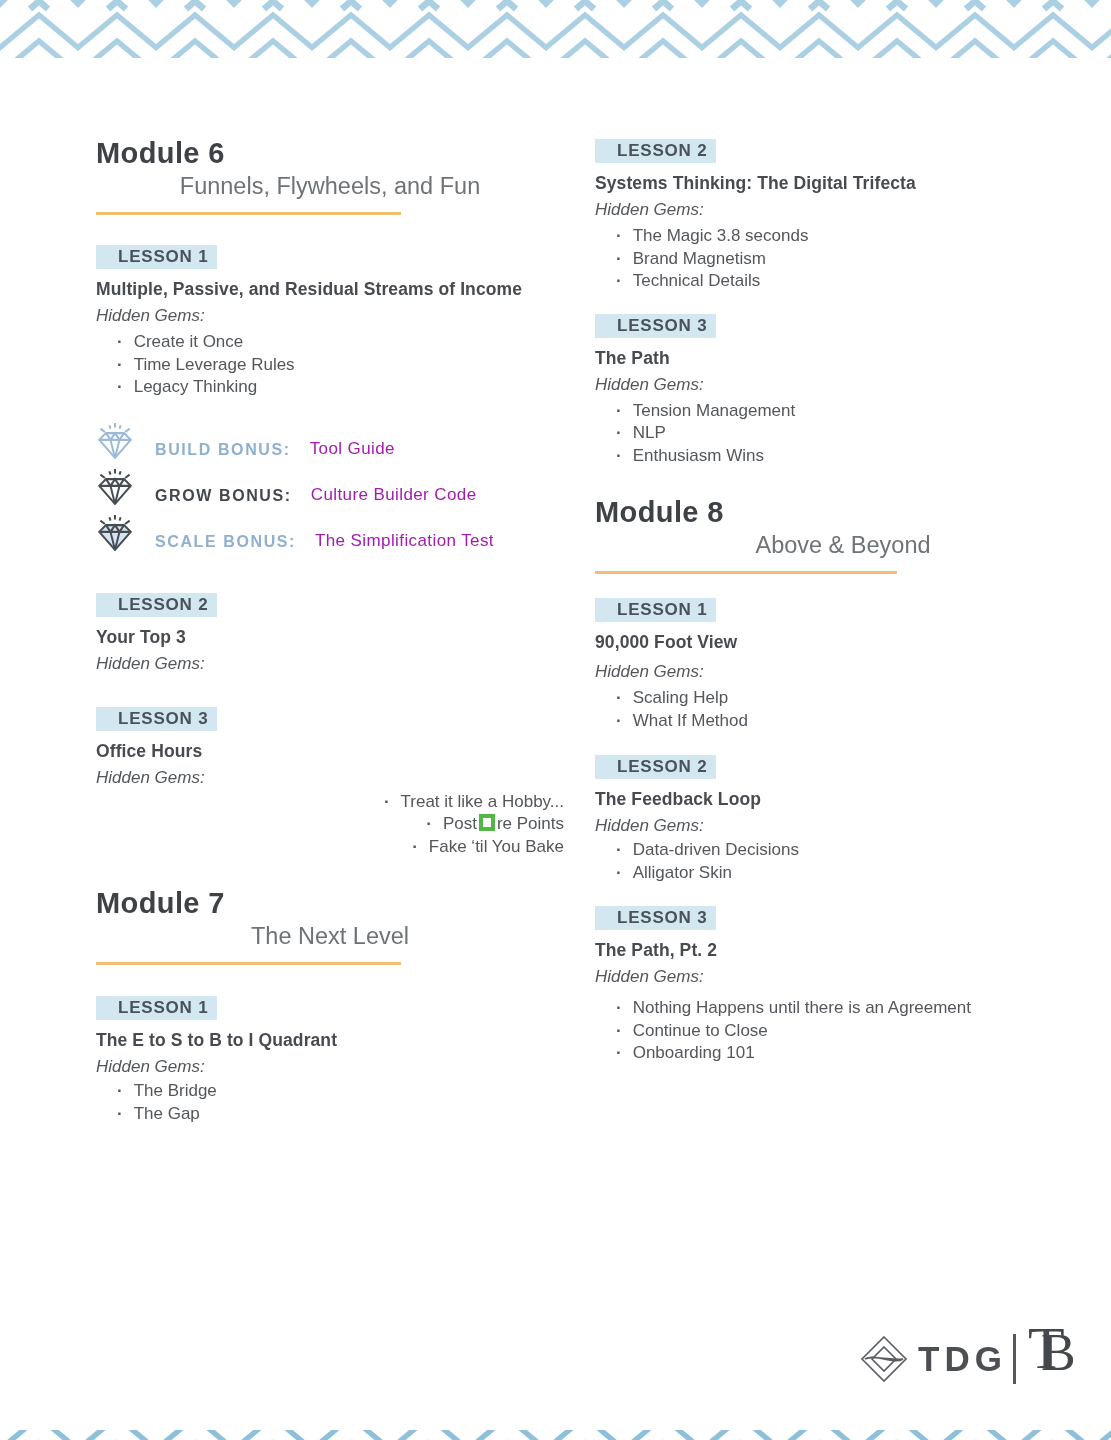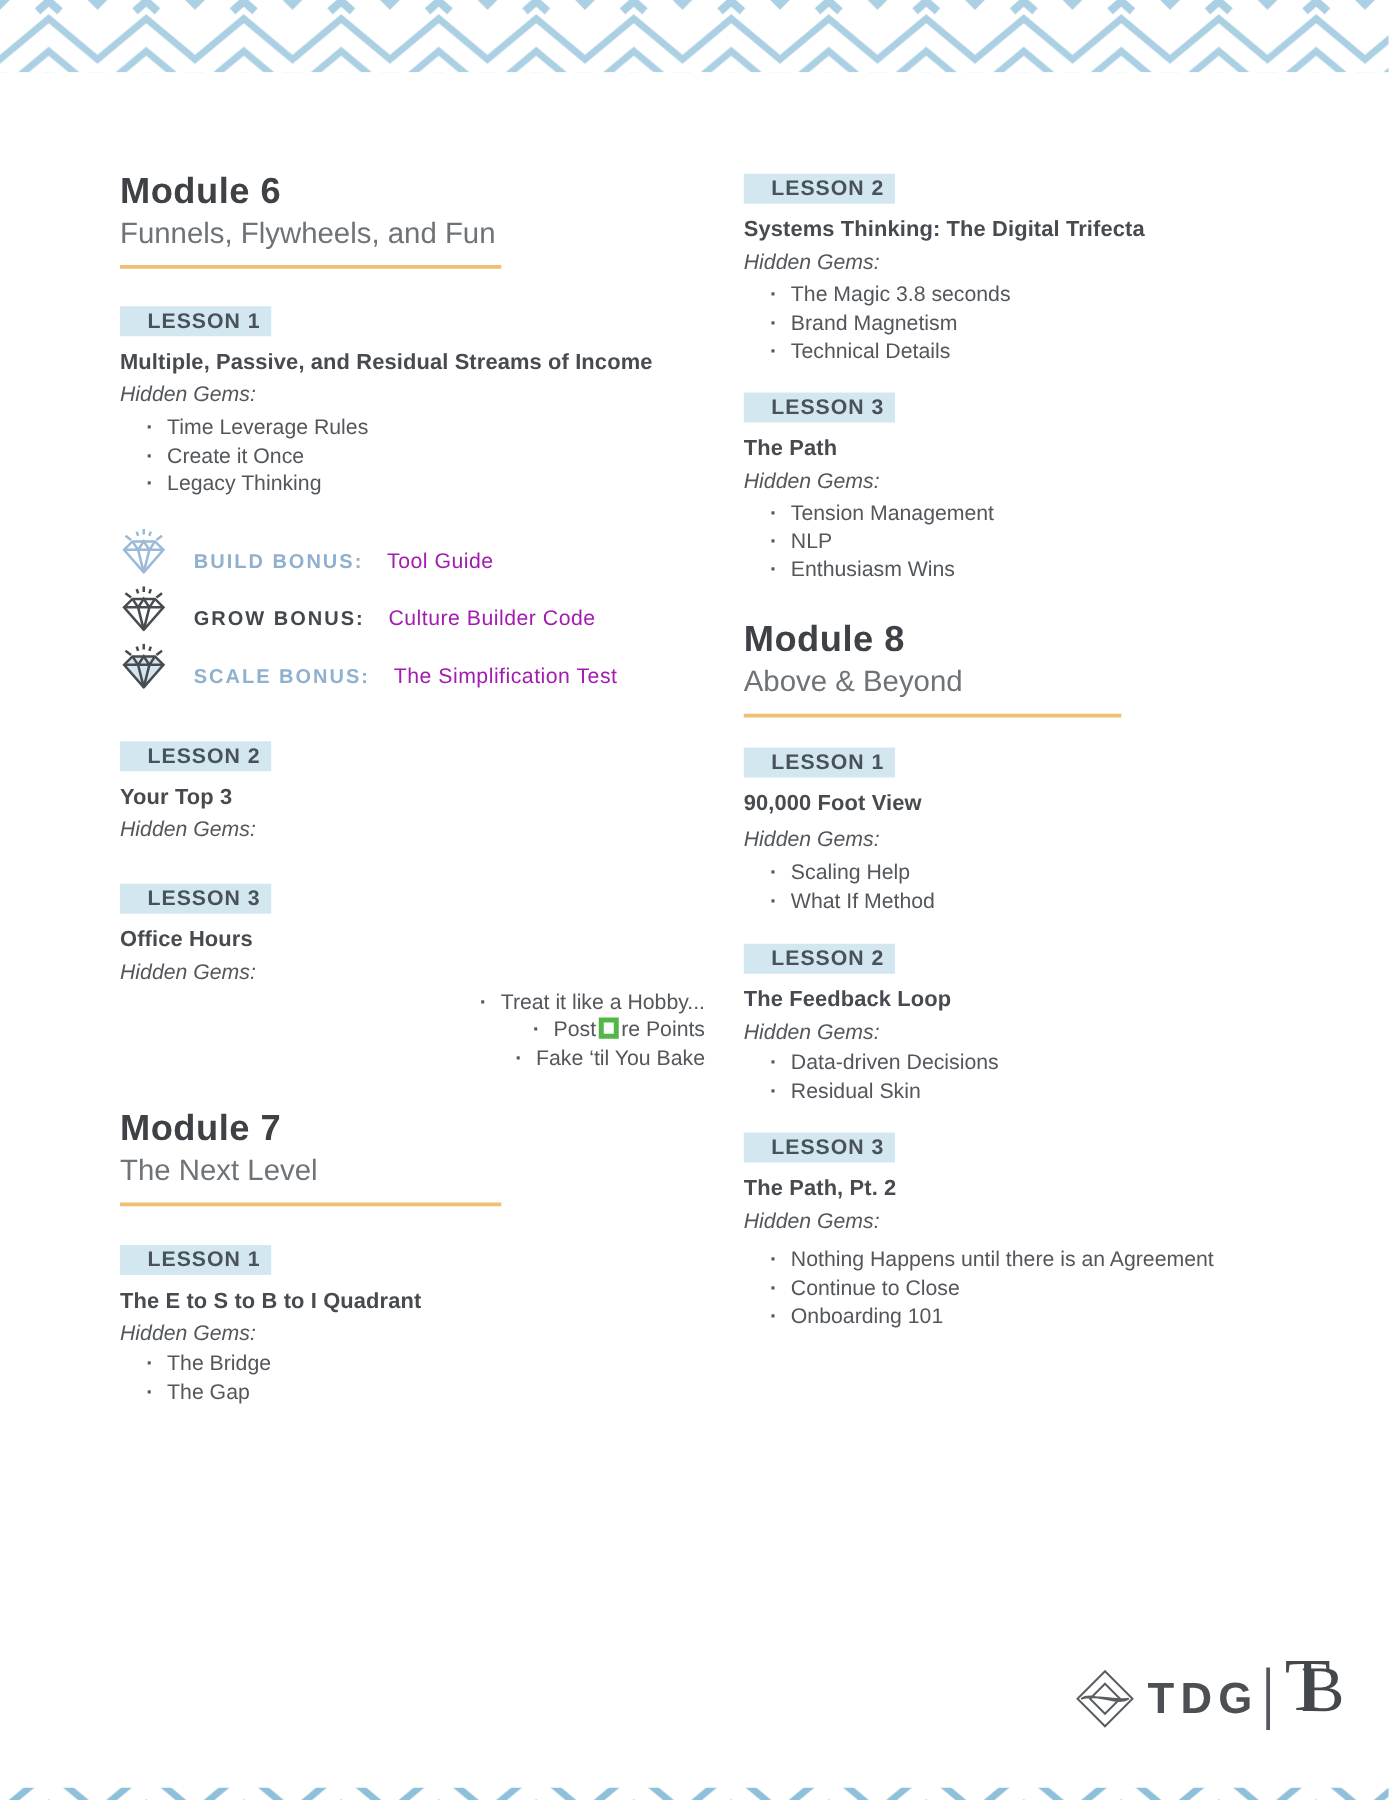--- a/index.html
+++ b/index.html
@@ -11,21 +11,21 @@
   }
   
   .pattern-band{position:absolute;left:0;top:0;width:1111px;height:58px;}
   .bottom-band{position:absolute;left:0;top:1430px;width:1111px;height:10px;}
   
   .col{position:absolute;}
   .col-left{left:96px;top:138px;width:468px;}
   .col-right{left:595px;top:139px;width:496px;}
   
   .module-title{font-size:29px;line-height:30px;font-weight:700;color:#3e4247;margin:0;letter-spacing:0.4px;}
-  .module-subtitle{font-size:23.5px;line-height:29px;font-weight:400;color:#6e7377;margin:4px 0 0;}
+  .module-subtitle{font-size:23.5px;line-height:29px;font-weight:400;color:#6e7377;margin:4px 0 0;text-align:center;}
   .accent-line{height:3px;width:305px;background:#f0bf74;margin:11px 0 0;border:none;}
   
   .badge{
     display:inline-block;background:#d3e7f1;color:#49525a;
     font-weight:700;font-size:17px;line-height:19px;letter-spacing:0.8px;
     padding:2px 9px 3px 22px;
   }
   .lesson-title{font-size:17.5px;line-height:23px;font-weight:700;color:#474b50;margin:9px 0 0;letter-spacing:0.1px;}
   .gems{font-size:17px;line-height:23px;font-style:italic;color:#53575b;margin:3px 0 0;}
   ul.bullets{list-style:none;margin:4px 0 0;padding:0 0 0 21px;font-size:17px;line-height:22.5px;color:#53575b;}
@@ -73,22 +73,22 @@
     <h1 class="module-title">Module 6</h1>
     <p class="module-subtitle">Funnels, Flywheels, and Fun</p>
     <div class="accent-line"></div>
   </header>
 
   <section style="margin-top:30px;">
     <span class="badge">LESSON 1</span>
     <h3 class="lesson-title">Multiple, Passive, and Residual Streams of Income</h3>
     <p class="gems">Hidden Gems:</p>
     <ul class="bullets">
+      <li><span>Create it Once</span></li>
       <li><span>Time Leverage Rules</span></li>
-      <li><span>Create it Once</span></li>
       <li><span>Legacy Thinking</span></li>
     </ul>
   </section>
 
   <div class="bonus-group">
     <div class="bonus">
       <svg class="gem-icon" viewBox="0 0 32 32">
         <g stroke="#9bbad8" stroke-width="1.8" fill="none">
           <path d="M3,5 L7,8 M11,2 L12,5 M16,0 L16,4 M21,2 L20,5 M29,5 L25,8"></path>
           <path d="M2,15 L8,9 L24,9 L30,15 L16,31 Z"></path>
@@ -196,21 +196,21 @@
       <li><span>What If Method</span></li>
     </ul>
   </section>
 
   <section style="margin-top:23px;">
     <span class="badge">LESSON 2</span>
     <h3 class="lesson-title">The Feedback Loop</h3>
     <p class="gems">Hidden Gems:</p>
     <ul class="bullets" style="margin-top:2px;">
       <li><span>Data-driven Decisions</span></li>
-      <li><span>Residual Skin</span></li>
+      <li><span>Alligator Skin</span></li>
     </ul>
   </section>
 
   <section style="margin-top:22px;">
     <span class="badge">LESSON 3</span>
     <h3 class="lesson-title">The Path, Pt. 2</h3>
     <p class="gems">Hidden Gems:</p>
     <ul class="bullets" style="margin-top:9px;">
       <li><span>Nothing Happens until there is an Agreement</span></li>
       <li><span>Continue to Close</span></li>

